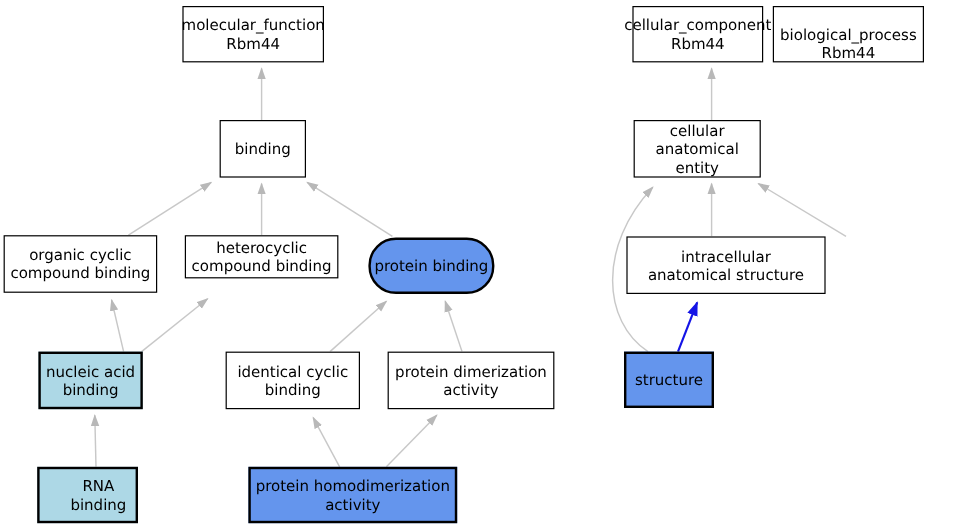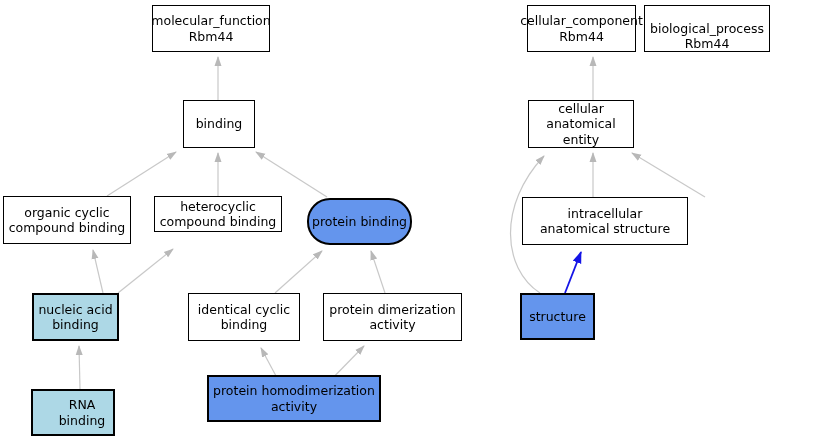--- a/index.html
+++ b/index.html
@@ -31,21 +31,21 @@
   
   #n-mf     {left:152px;top:5px;  width:118px;height:47px;}
   #n-binding{left:183px;top:100px;width:72px; height:48px;}
   #n-ocb    {left:3px;  top:196px;width:128px;height:48px;}
   #n-hcb    {left:154px;top:196px;width:128px;height:36px;}
   #n-pb     {left:307px;top:198px;width:105px;height:47px;border-radius:23px;}
   #n-nab    {left:32px; top:293px;width:87px; height:48px;}
   #n-ipb    {left:188px;top:293px;width:112px;height:48px;}
   #n-pda    {left:323px;top:293px;width:139px;height:48px;}
   #n-rb     {left:31px; top:389px;width:84px; height:47px;padding-left:18px;}
-  #n-pha    {left:207px;top:375px;width:174px;height:47px;}
+  #n-pha    {left:207px;top:389px;width:174px;height:47px;}
   #n-cc     {left:527px;top:5px;  width:109px;height:47px;}
   #n-bp     {left:644px;top:5px;  width:126px;height:47px;align-items:flex-end;}
   #n-cae    {left:528px;top:100px;width:106px;height:48px;}
   #n-ias    {left:522px;top:197px;width:166px;height:48px;}
   #n-icb    {left:689px;top:197px;width:83px; height:48px;}
   #n-cyt    {left:520px;top:293px;width:75px; height:47px;}
 </style>
 </head>
 <body>
 

